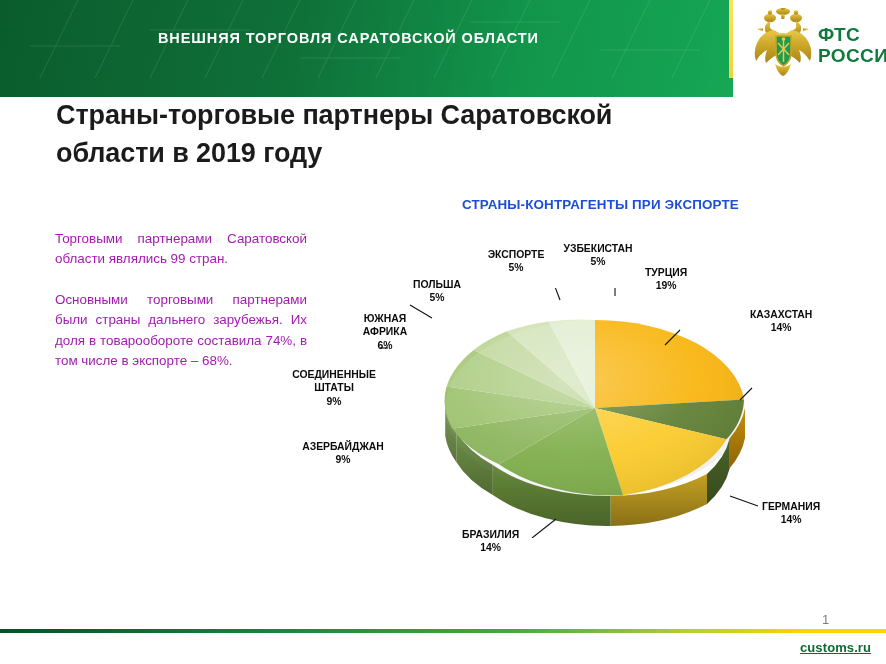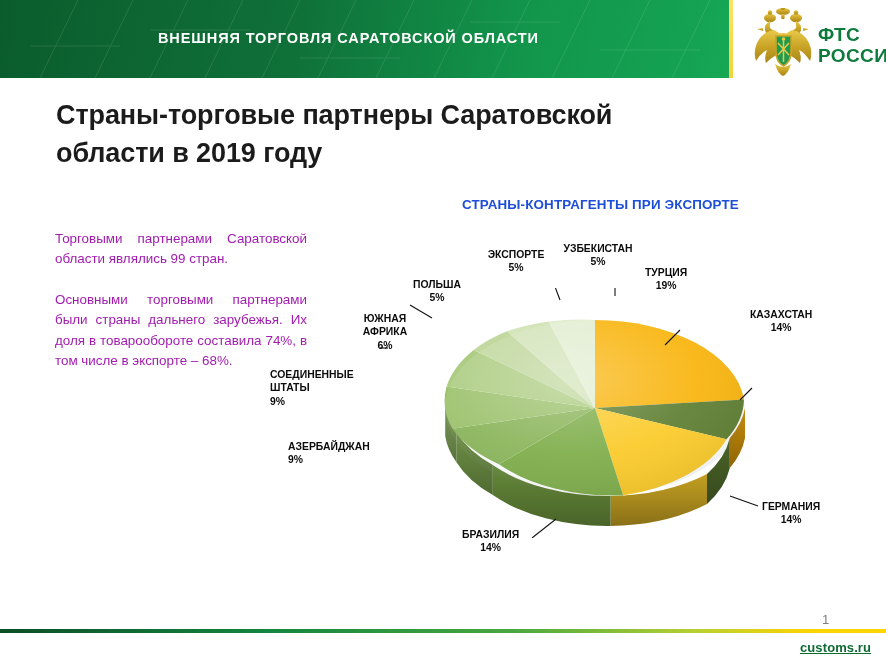--- a/index.html
+++ b/index.html
@@ -14,21 +14,21 @@
     overflow: hidden;
     font-family: "Liberation Sans", sans-serif;
     color: #1a1a1a;
   }
 
   
   #header-banner {
     position: absolute;
     left: 0; top: 0;
     width: 733px;
-    height: 78px;
+    height: 97px;
     background: linear-gradient(100deg, #0a5c2c 0%, #0d6532 18%, #0f7038 40%, #12964c 72%, #14a152 92%, #16a855 100%);
     overflow: hidden;
   }
   #header-pattern {
     position: absolute;
     left: 0; top: 0; right: 0; bottom: 0;
     opacity: .30;
   }
   #header-edge {
     position: absolute;
@@ -122,21 +122,21 @@
     height: 250px;
   }
   .pie-label {
     position: absolute;
     font-size: 10.4px;
     font-weight: bold;
     color: #0b0b0b;
     line-height: 1.28;
     white-space: nowrap;
   }
-  .pie-label.r { text-align: left; }
+  .pie-label.r { text-align: center; }
   .pie-label.c { text-align: center; }
   .pie-label .pct { display: block; }
 
   
   #footer-rule {
     position: absolute;
     left: 0;
     top: 629px;
     width: 886px;
     height: 4px;

